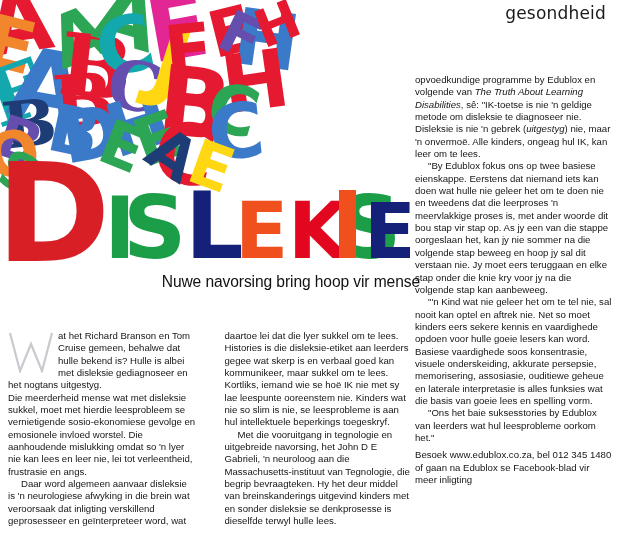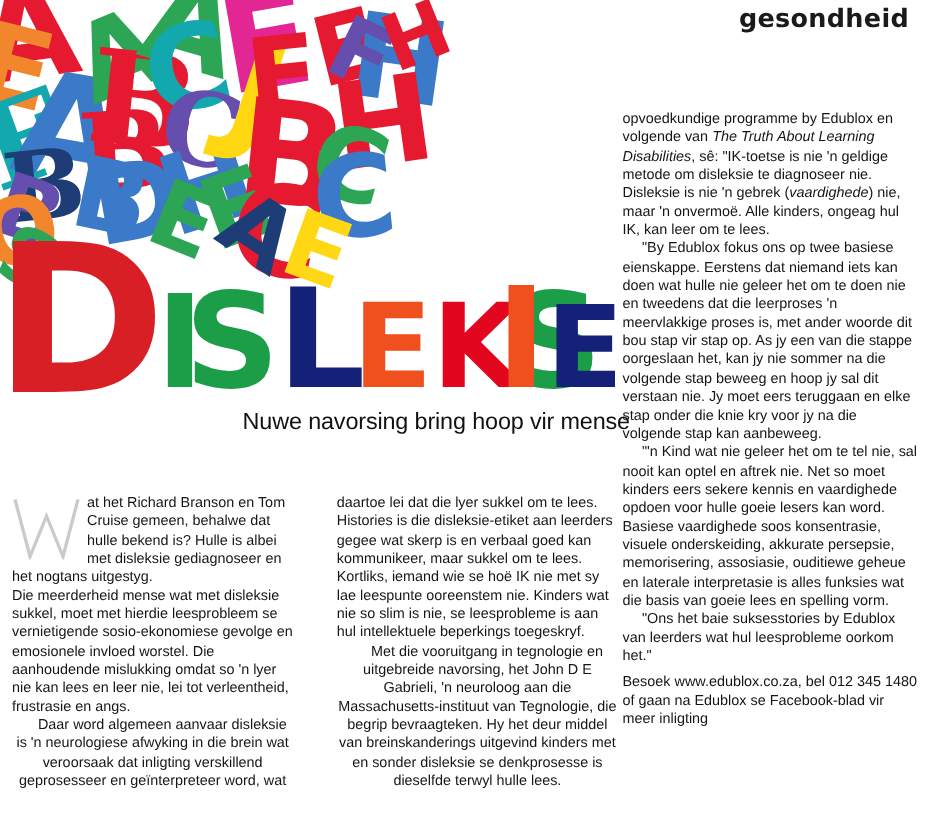--- a/index.html
+++ b/index.html
@@ -10,21 +10,21 @@
     color:#111;
     overflow:hidden;
     position:relative;
   }
   .page{position:relative;width:620px;height:556px;overflow:hidden;}
 
   
   .kicker{
     position:absolute;top:3px;right:14px;
     font-size:17px;letter-spacing:.2px;color:#1a1a1a;
-    font-family:"DejaVu Sans", sans-serif;font-weight:700;
+    font-family:"DejaVu Sans", sans-serif;font-weight:400;
   }
 
   
   .art{
     position:absolute;left:0;top:0;width:405px;height:205px;
     overflow:hidden;background:#fff;
   }
   .art svg{display:block;}
 
   
@@ -51,21 +51,21 @@
   }
   .col{width:196px;}
   .col p{
     margin:0;
     font-size:9.6px;line-height:12.35px;
     font-family:"Liberation Sans", sans-serif;
     color:#151515;
     text-align:left;
     font-weight:500;
   }
-  .col p + p{text-indent:13px;text-align:center;}
+  .col p + p{text-indent:13px;}
 
   .dropwrap{position:relative;}
   .dropcap{
     float:left;width:47px;height:42px;margin:1px 3px 0 0;
     shape-outside:polygon(0 0,100% 0,100% 100%,0 100%);
   }
   .dropcap svg{display:block;}
 
   
   .rightcol{
@@ -180,20 +180,20 @@
     </div>
 
     <div class="col">
       <p>daartoe lei dat die lyer sukkel om te lees. Histories is die disleksie-etiket aan leerders gegee wat skerp is en verbaal goed kan kommunikeer, maar sukkel om te lees. Kortliks, iemand wie se hoë IK nie met sy lae leespunte ooreenstem nie. Kinders wat nie so slim is nie, se leesprobleme is aan hul intellektuele beperkings toegeskryf.</p>
       <p>Met die vooruitgang in tegnologie en uitgebreide navorsing, het John D E Gabrieli, 'n neuroloog aan die Massachusetts-instituut van Tegnologie, die begrip bevraagteken. Hy het deur middel van breinskanderings uitgevind kinders met en sonder disleksie se denkprosesse is dieselfde terwyl hulle lees.</p>
     </div>
 
   </div>
 
   <div class="rightcol">
-    <p class="noind"><span>opvoedkundige programme by Edublox en volgende van </span><em>The Truth About Learning Disabilities</em><span>, sê: "IK-toetse is nie 'n geldige metode om disleksie te diagnoseer nie. Disleksie is nie 'n gebrek (</span><em>vaardighede</em><span>) nie, maar 'n onvermoë. Alle kinders, ongeag hul IK, kan leer om te lees.</span></p>
+    <p class="noind"><span>opvoedkundige programme by Edublox en volgende van </span><em>The Truth About Learning Disabilities</em><span>, sê: "IK-toetse is nie 'n geldige metode om disleksie te diagnoseer nie. Disleksie is nie 'n gebrek (</span><em>uitgestyg</em><span>) nie, maar 'n onvermoë. Alle kinders, ongeag hul IK, kan leer om te lees.</span></p>
     <p>"By Edublox fokus ons op twee basiese eienskappe. Eerstens dat niemand iets kan doen wat hulle nie geleer het om te doen nie en tweedens dat die leerproses 'n meervlakkige proses is, met ander woorde dit bou stap vir stap op. As jy een van die stappe oorgeslaan het, kan jy nie sommer na die volgende stap beweeg en hoop jy sal dit verstaan nie. Jy moet eers teruggaan en elke stap onder die knie kry voor jy na die volgende stap kan aanbeweeg.</p>
     <p>"'n Kind wat nie geleer het om te tel nie, sal nooit kan optel en aftrek nie. Net so moet kinders eers sekere kennis en vaardighede opdoen voor hulle goeie lesers kan word. Basiese vaardighede soos konsentrasie, visuele onderskeiding, akkurate persepsie, memorisering, assosiasie, ouditiewe geheue en laterale interpretasie is alles funksies wat die basis van goeie lees en spelling vorm.</p>
     <p>"Ons het baie suksesstories by Edublox van leerders wat hul leesprobleme oorkom het."</p>
     <p class="contact">Besoek www.edublox.co.za, bel 012 345 1480 of gaan na Edublox se Facebook-blad vir meer inligting</p>
   </div>
 
 </div>
 
 </body></html>

